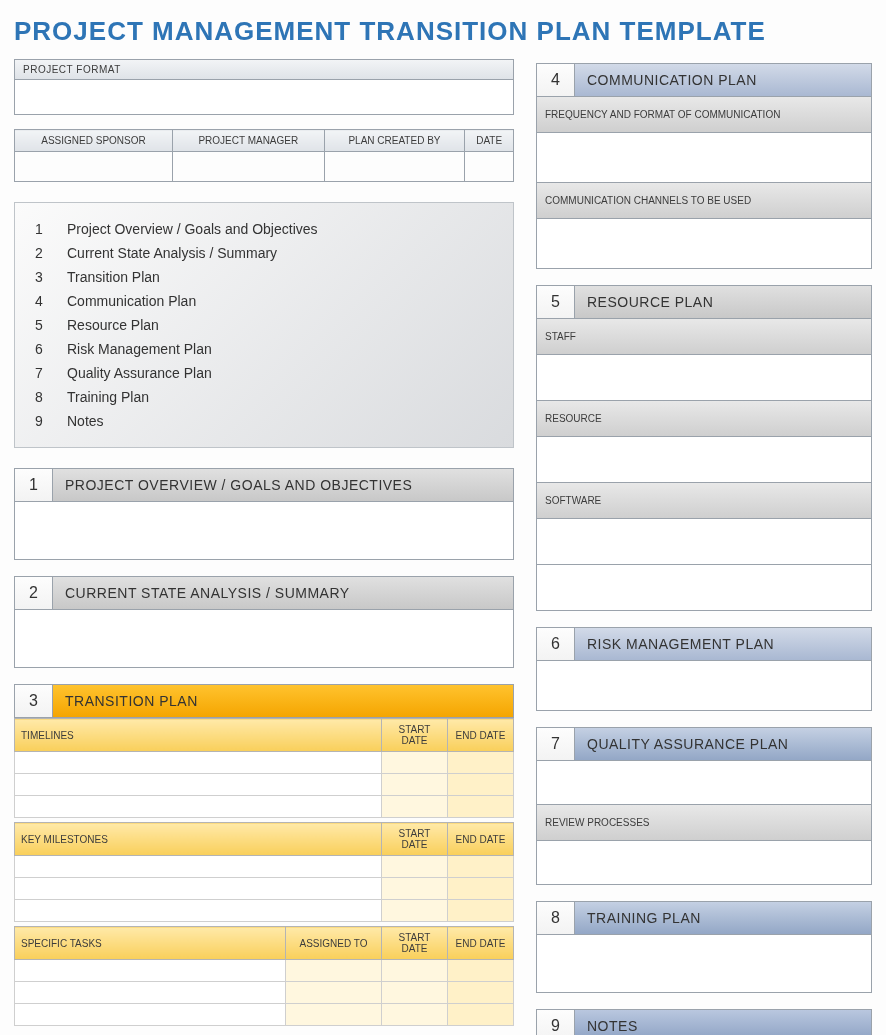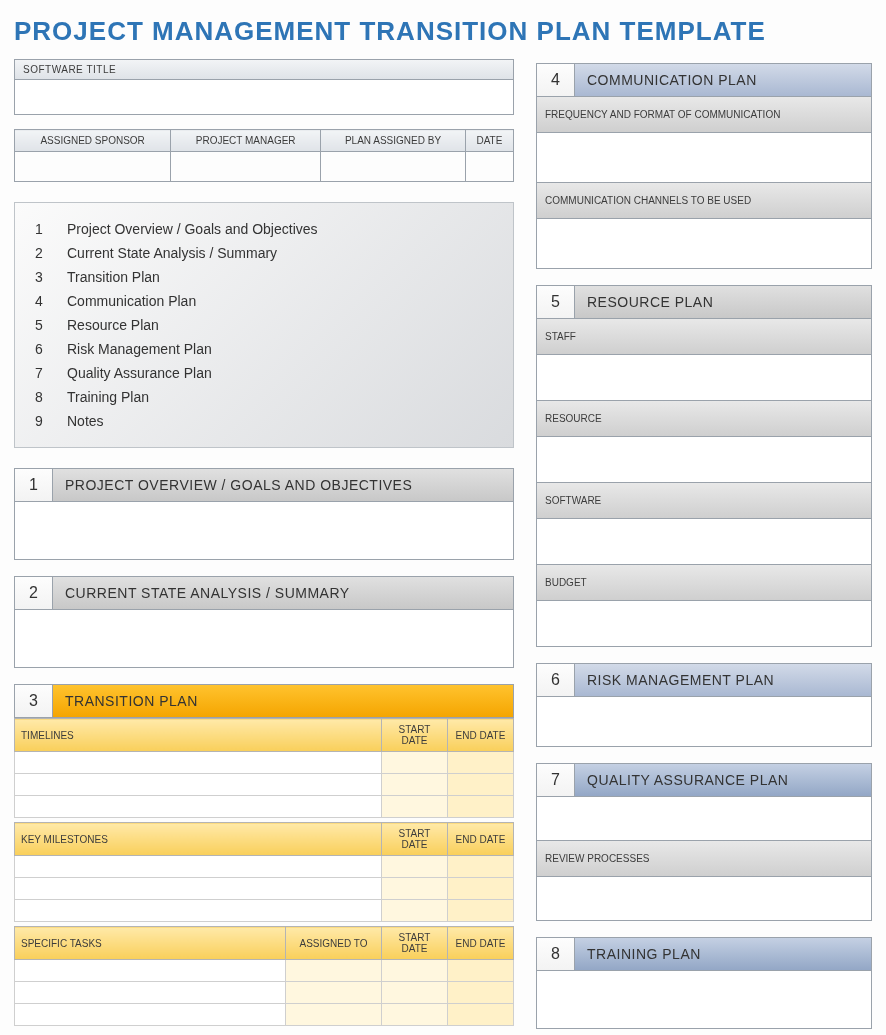--- a/index.html
+++ b/index.html
@@ -179,30 +179,30 @@
 </head>
 <body>
 
 <div class="page-title">PROJECT MANAGEMENT TRANSITION PLAN TEMPLATE</div>
 
 <div class="columns">
 
   <div class="col col-left">
 
     <div class="box">
-      <div class="box-hdr">SOFTWARE TITLE</div>
+      <div class="box-hdr">PROJECT FORMAT</div>
       <div class="box-body body-sm"></div>
     </div>
 
     <table class="info-tbl">
       <thead>
         <tr>
           <th>ASSIGNED SPONSOR</th>
           <th>PROJECT MANAGER</th>
-          <th>PLAN ASSIGNED BY</th>
+          <th>PLAN CREATED BY</th>
           <th>DATE</th>
         </tr>
       </thead>
       <tbody>
         <tr>
           <td></td>
           <td></td>
           <td></td>
           <td></td>
         </tr>
@@ -384,21 +384,20 @@
         <div class="sec-num">5</div>
         <div class="sec-title">RESOURCE PLAN</div>
       </div>
     </div>
     <div class="subhdr">STAFF</div>
     <div class="subbody" style="min-height:46px"></div>
     <div class="subhdr">RESOURCE</div>
     <div class="subbody" style="min-height:46px"></div>
     <div class="subhdr">SOFTWARE</div>
     <div class="subbody" style="min-height:46px"></div>
-    <div class="subhdr">BUDGET</div>
     <div class="subbody last" style="min-height:46px"></div>
 
     <div class="sec">
       <div class="sec-hdr">
         <div class="sec-num">6</div>
         <div class="sec-title blue">RISK MANAGEMENT PLAN</div>
       </div>
     </div>
     <div class="sec-body" style="min-height:50px"></div>
 

